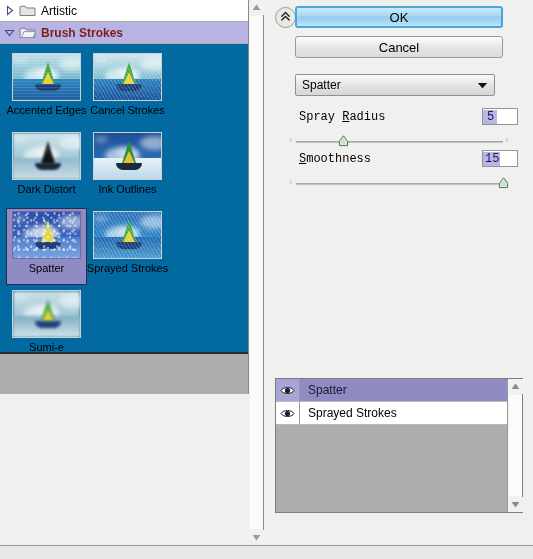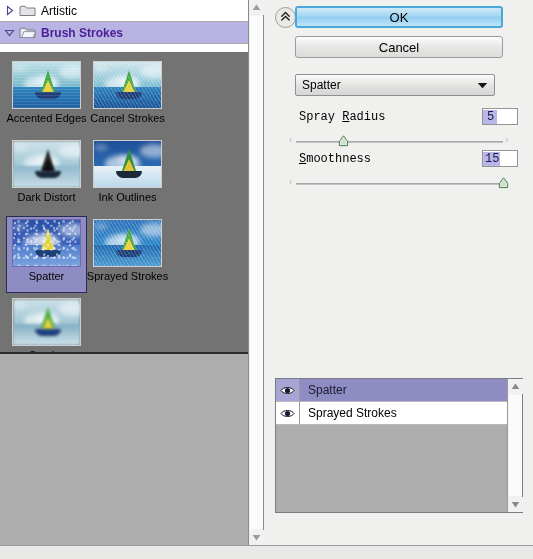--- a/index.html
+++ b/index.html
@@ -8,21 +8,21 @@
     font-family: "Liberation Sans", sans-serif;
     font-size: 12px;
     background: #f0f0ee;
     overflow: hidden;
   }
   #root { position: relative; width: 533px; height: 559px; }
 
   
   #left-panel {
     position: absolute; left: 0; top: 0;
-    width: 249px; height: 545px;
+    width: 249px; height: 394px;
     background: #ffffff;
     border-right: 1px solid #8a8a8a;
     overflow: hidden;
   }
   .tree-row {
     position: relative;
     height: 22px;
     border-bottom: 1px solid #a9a9a9;
     display: flex; align-items: center;
     padding-left: 4px;
@@ -36,27 +36,27 @@
     flex: 0 0 12px;
     position: relative;
   }
   .tri svg { display: block; }
   .folder {
     width: 17px; height: 13px;
     margin-right: 5px;
     flex: 0 0 17px;
   }
   .tree-label { font-size: 12px; color: #000; }
-  .tree-row.selected .tree-label { font-weight: bold; color: #4c1d95; }
+  .tree-row.selected .tree-label { font-weight: bold; color: #7f1d1d; }
 
   
   #thumb-grid {
-    background: #737373;
+    background: #0369a1;
     padding: 6px 0 4px 6px;
-    display: flex; flex-wrap: wrap; margin-top: 8px;
+    display: flex; flex-wrap: wrap;
   }
   .thumb-cell {
     width: 81px; height: 77px;
     margin: 0 0 2px 0;
     display: flex; flex-direction: column;
     align-items: center;
     padding-top: 3px;
     cursor: default;
   }
   .thumb-cell.selected {

